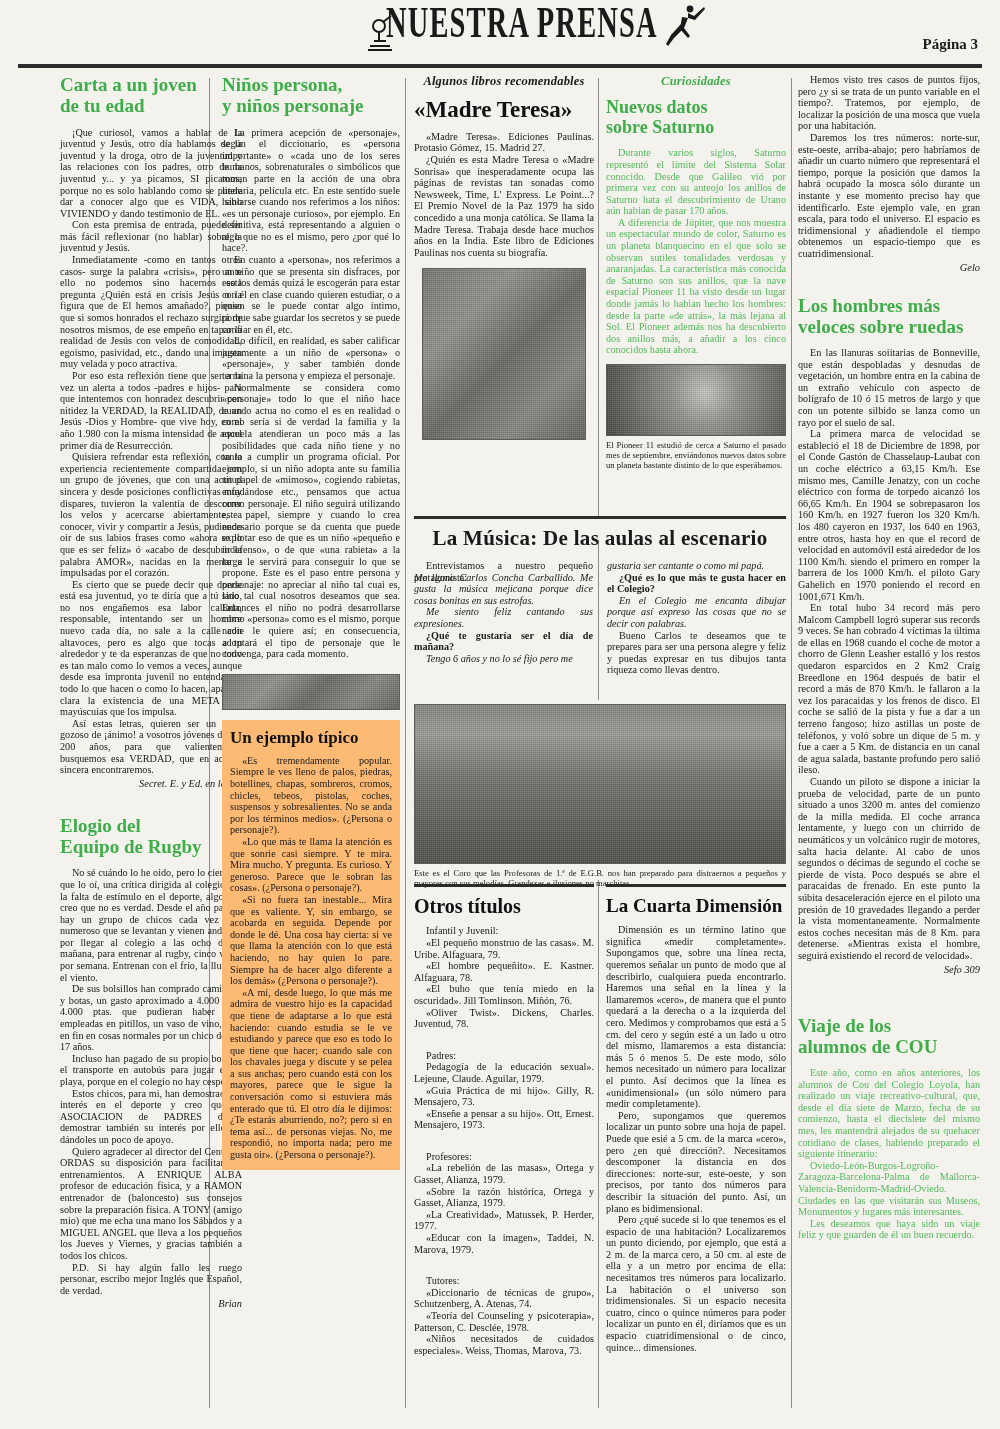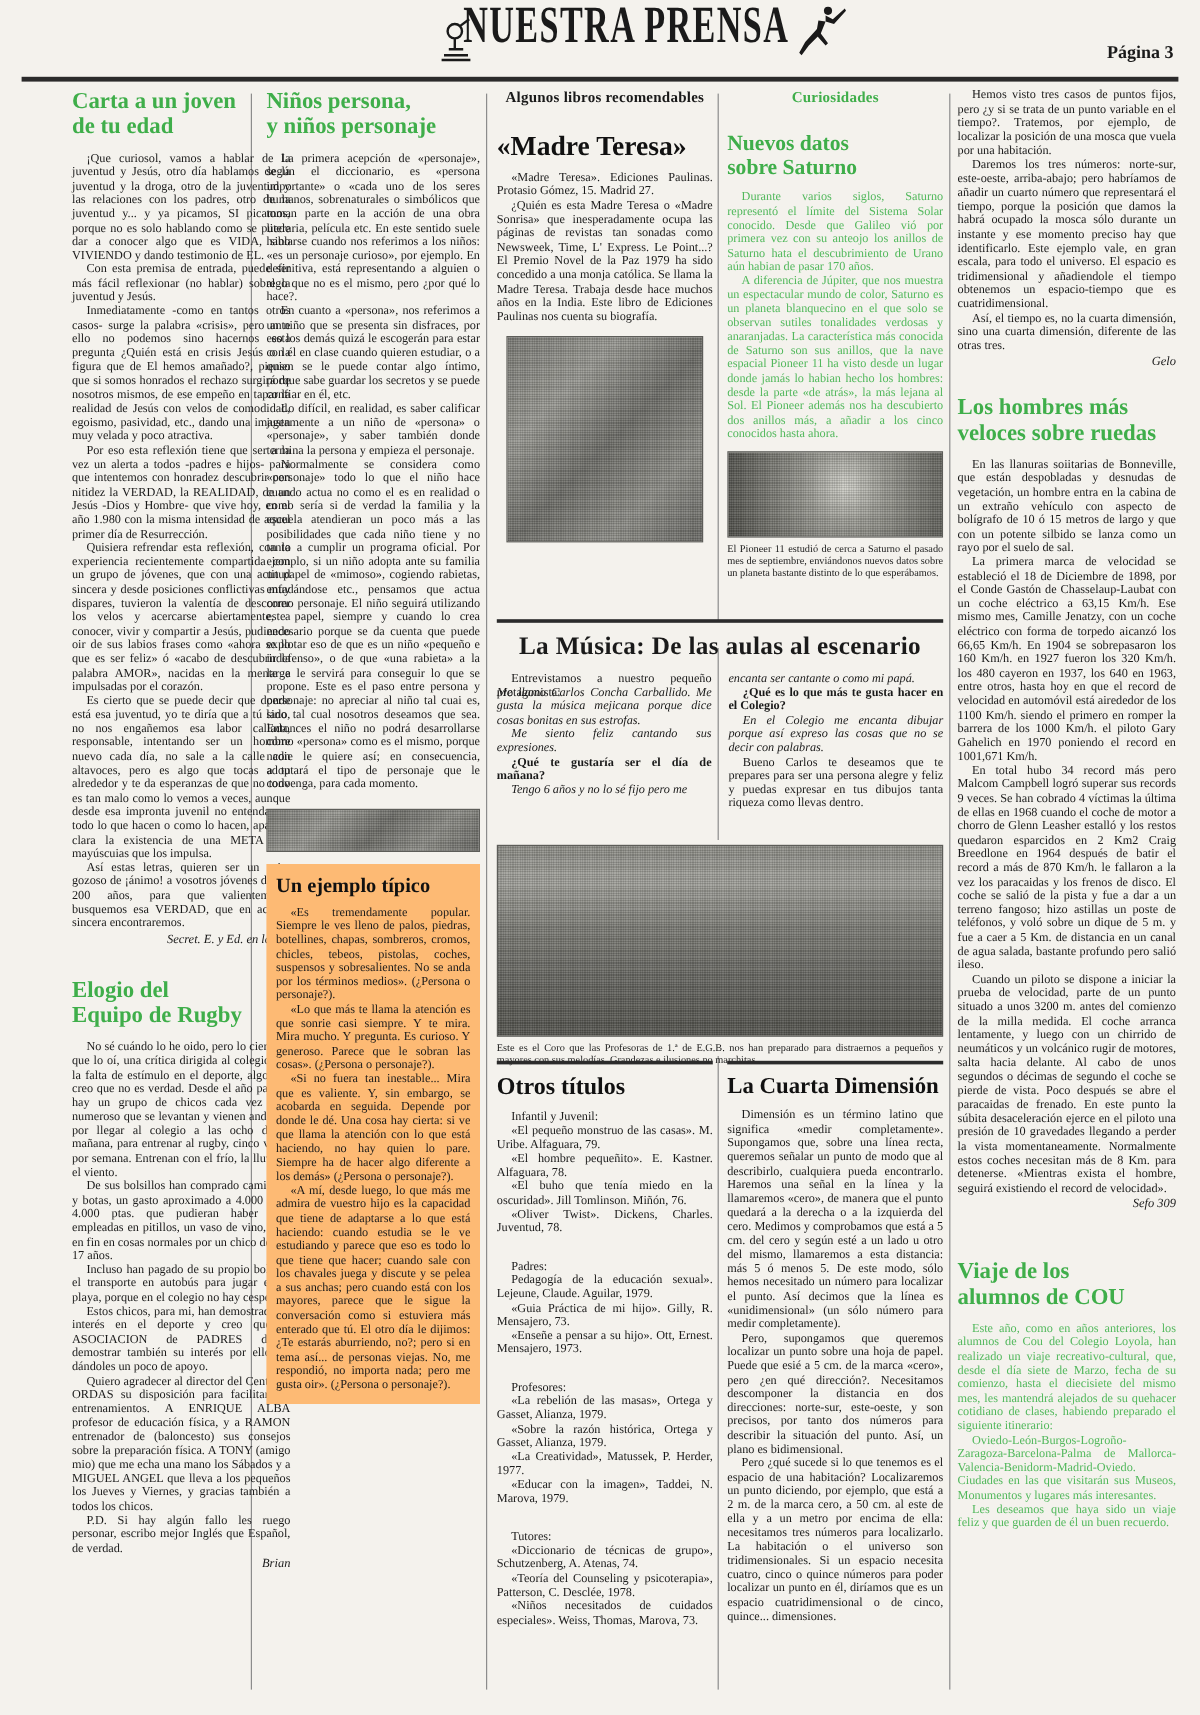--- a/index.html
+++ b/index.html
@@ -67,21 +67,21 @@
     margin:0 0 10px 0;
     line-height:1.12;
   }
   h1.green{font-size:19px;}
   h1.blk{
     color:#111;font-size:23px;font-weight:bold;margin:0 0 8px 0;
     line-height:1.12;font-family:"Liberation Serif",serif;
   }
   .kicker{
     font-weight:bold;font-size:12.5px;text-align:center;
-    margin:0 0 20px 0;letter-spacing:.2px;
+    margin:0 0 8px 0;letter-spacing:.2px;font-style:italic;
   }
   .kicker.green{color:#3fae4a;}
   p.body{
     font-size:10.2px;line-height:11.6px;text-align:justify;
     margin:0;text-indent:12px;
     hyphens:auto;-webkit-hyphens:auto;
     font-family:"Liberation Serif",serif;
   }
   p.body.green{color:#52b85c;}
   p.sig{
@@ -236,21 +236,20 @@
     </h1>
     <p class="body green">Durante varios siglos, Saturno representó el límite del Sistema Solar conocido. Desde que Galileo vió por primera vez con su anteojo los anillos de Saturno hata el descubrimiento de Urano aún habian de pasar 170 años.</p>
     <p class="body green">A diferencia de Júpiter, que nos muestra un espectacular mundo de color, Saturno es un planeta blanquecino en el que solo se observan sutiles tonalidades verdosas y anaranjadas. La característica más conocida de Saturno son sus anillos, que la nave espacial Pioneer 11 ha visto desde un lugar donde jamás lo habian hecho los hombres: desde la parte «de atrás», la más lejana al Sol. El Pioneer además nos ha descubierto dos anillos más, a añadir a los cinco conocidos hasta ahora.</p>
     <div class="photo" style="height:70px;margin-top:8px;background:radial-gradient(circle at 55% 40%,#cfcfc8 0%,#9a9a93 30%,#6e6e68 70%,#4d4d48 100%);"></div>
     <p class="caption">El Pioneer 11 estudió de cerca a Saturno el pasado mes de septiembre, enviándonos nuevos datos sobre un planeta bastante distinto de lo que esperábamos.</p>
   </div>
 
   <div class="col c5">
     <p class="body">Hemos visto tres casos de puntos fijos, pero ¿y si se trata de un punto variable en el tiempo?. Tratemos, por ejemplo, de localizar la posición de una mosca que vuela por una habitación.</p>
     <p class="body">Daremos los tres números: norte-sur, este-oeste, arriba-abajo; pero habríamos de añadir un cuarto número que representará el tiempo, porque la posición que damos la habrá ocupado la mosca sólo durante un instante y ese momento preciso hay que identificarlo. Este ejemplo vale, en gran escala, para todo el universo. El espacio es tridimensional y añadiendole el tiempo obtenemos un espacio-tiempo que es cuatridimensional.</p>
-    <p class="body">Así, el tiempo es, no la cuarta dimensión, sino una cuarta dimensión, diferente de las otras tres.</p>
     <p class="sig">Gelo</p>
 
     <div style="height:22px"></div>
 
     <h1 class="green">
       <span>Los hombres más</span><br>
       <span>veloces sobre ruedas</span>
     </h1>
     <p class="body">En las llanuras soiitarias de Bonneville, que están despobladas y desnudas de vegetación, un hombre entra en la cabina de un extraño vehículo con aspecto de bolígrafo de 10 ó 15 metros de largo y que con un potente silbido se lanza como un rayo por el suelo de sal.</p>
     <p class="body">La primera marca de velocidad se estableció el 18 de Diciembre de 1898, por el Conde Gastón de Chasselaup-Laubat con un coche eléctrico a 63,15 Km/h. Ese mismo mes, Camille Jenatzy, con un coche eléctrico con forma de torpedo aicanzó los 66,65 Km/h. En 1904 se sobrepasaron los 160 Km/h. en 1927 fueron los 320 Km/h. los 480 cayeron en 1937, los 640 en 1963, entre otros, hasta hoy en que el record de velocidad en automóvil está airededor de los 1100 Km/h. siendo el primero en romper la barrera de los 1000 Km/h. el piloto Gary Gahelich en 1970 poniendo el record en 1001,671 Km/h.</p>
@@ -274,21 +273,21 @@
     <h1>La Música: De las aulas al escenario</h1>
     <div class="music-cols">
       <div>
         <p class="body">Entrevistamos a nuestro pequeño protagonista: </p>
         <p class="body itl" style="text-indent:0;margin-top:-11.6px;">Me llamo Carlos Concha Carballido. Me gusta la música mejicana porque dice cosas bonitas en sus estrofas.</p>
         <p class="body itl">Me siento feliz cantando sus expresiones.</p>
         <p class="body bold">¿Qué te gustaría ser el día de mañana?</p>
         <p class="body itl">Tengo 6 años y no lo sé fijo pero me</p>
       </div>
       <div>
-        <p class="body itl" style="text-indent:0;">encanta ser cantante o como mi papá.</p>
+        <p class="body itl" style="text-indent:0;">gustaria ser cantante o como mi papá.</p>
         <p class="body bold">¿Qué es lo que más te gusta hacer en el Colegio?</p>
         <p class="body itl">En el Colegio me encanta dibujar porque así expreso las cosas que no se decir con palabras.</p>
         <p class="body">Bueno Carlos te deseamos que te prepares para ser una persona alegre y feliz y puedas expresar en tus dibujos tanta riqueza como llevas dentro.</p>
       </div>
     </div>
   </div>
 
   <div class="choir-wrap">
     <div class="photo choir-photo" style="background:linear-gradient(180deg,#8d8d87 0%,#a2a29c 18%,#7b7b75 45%,#62625d 78%,#55554f 100%);"></div>
     <p class="caption">Este es el Coro que las Profesoras de 1.ª de E.G.B. nos han preparado para distraernos a pequeños y mayores con sus melodías. Grandezas e ilusiones no marchitas.</p>

